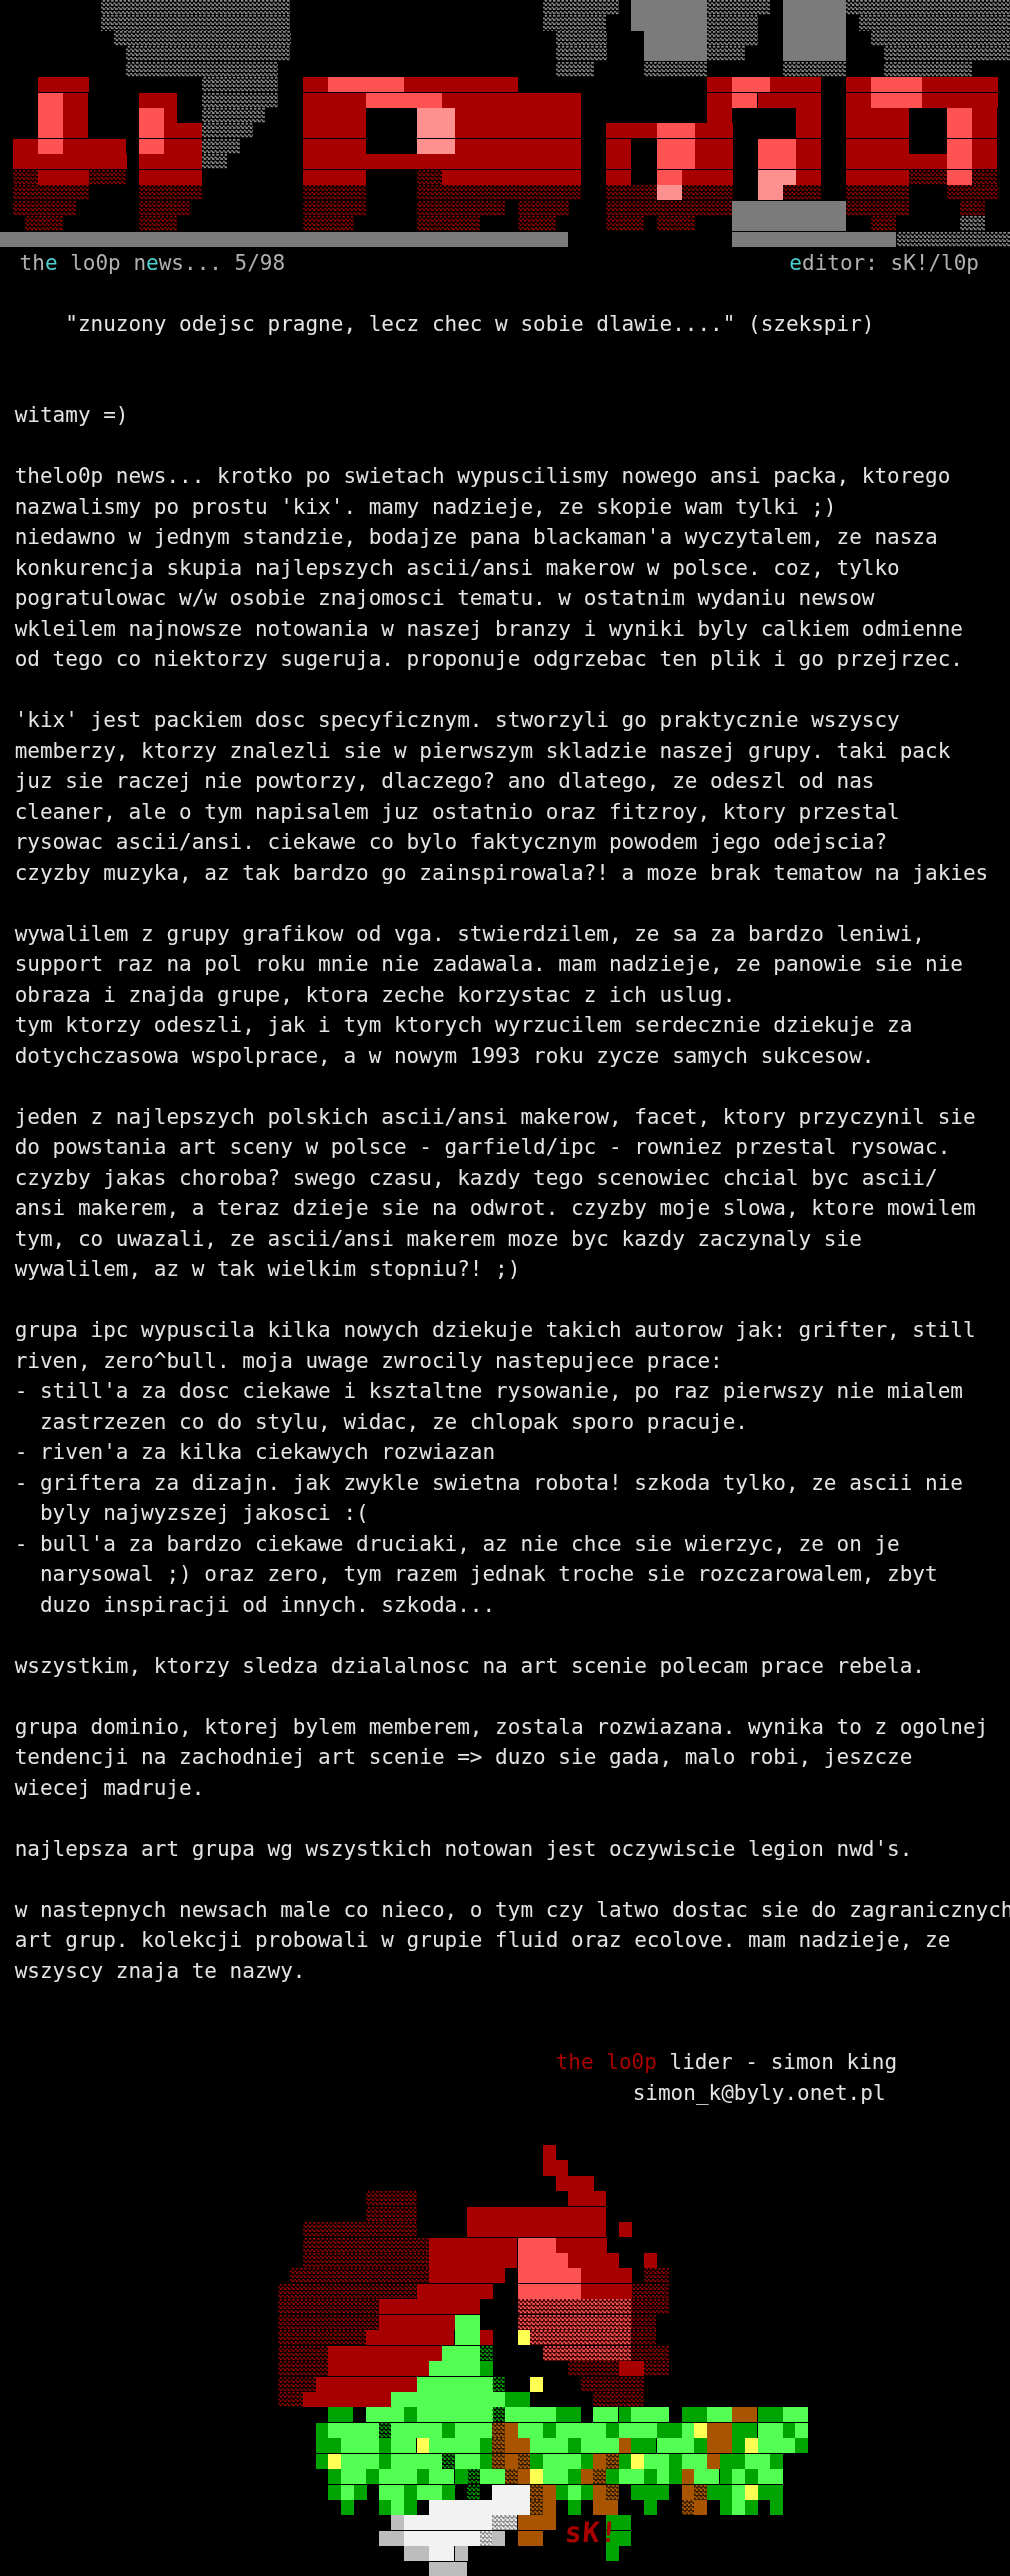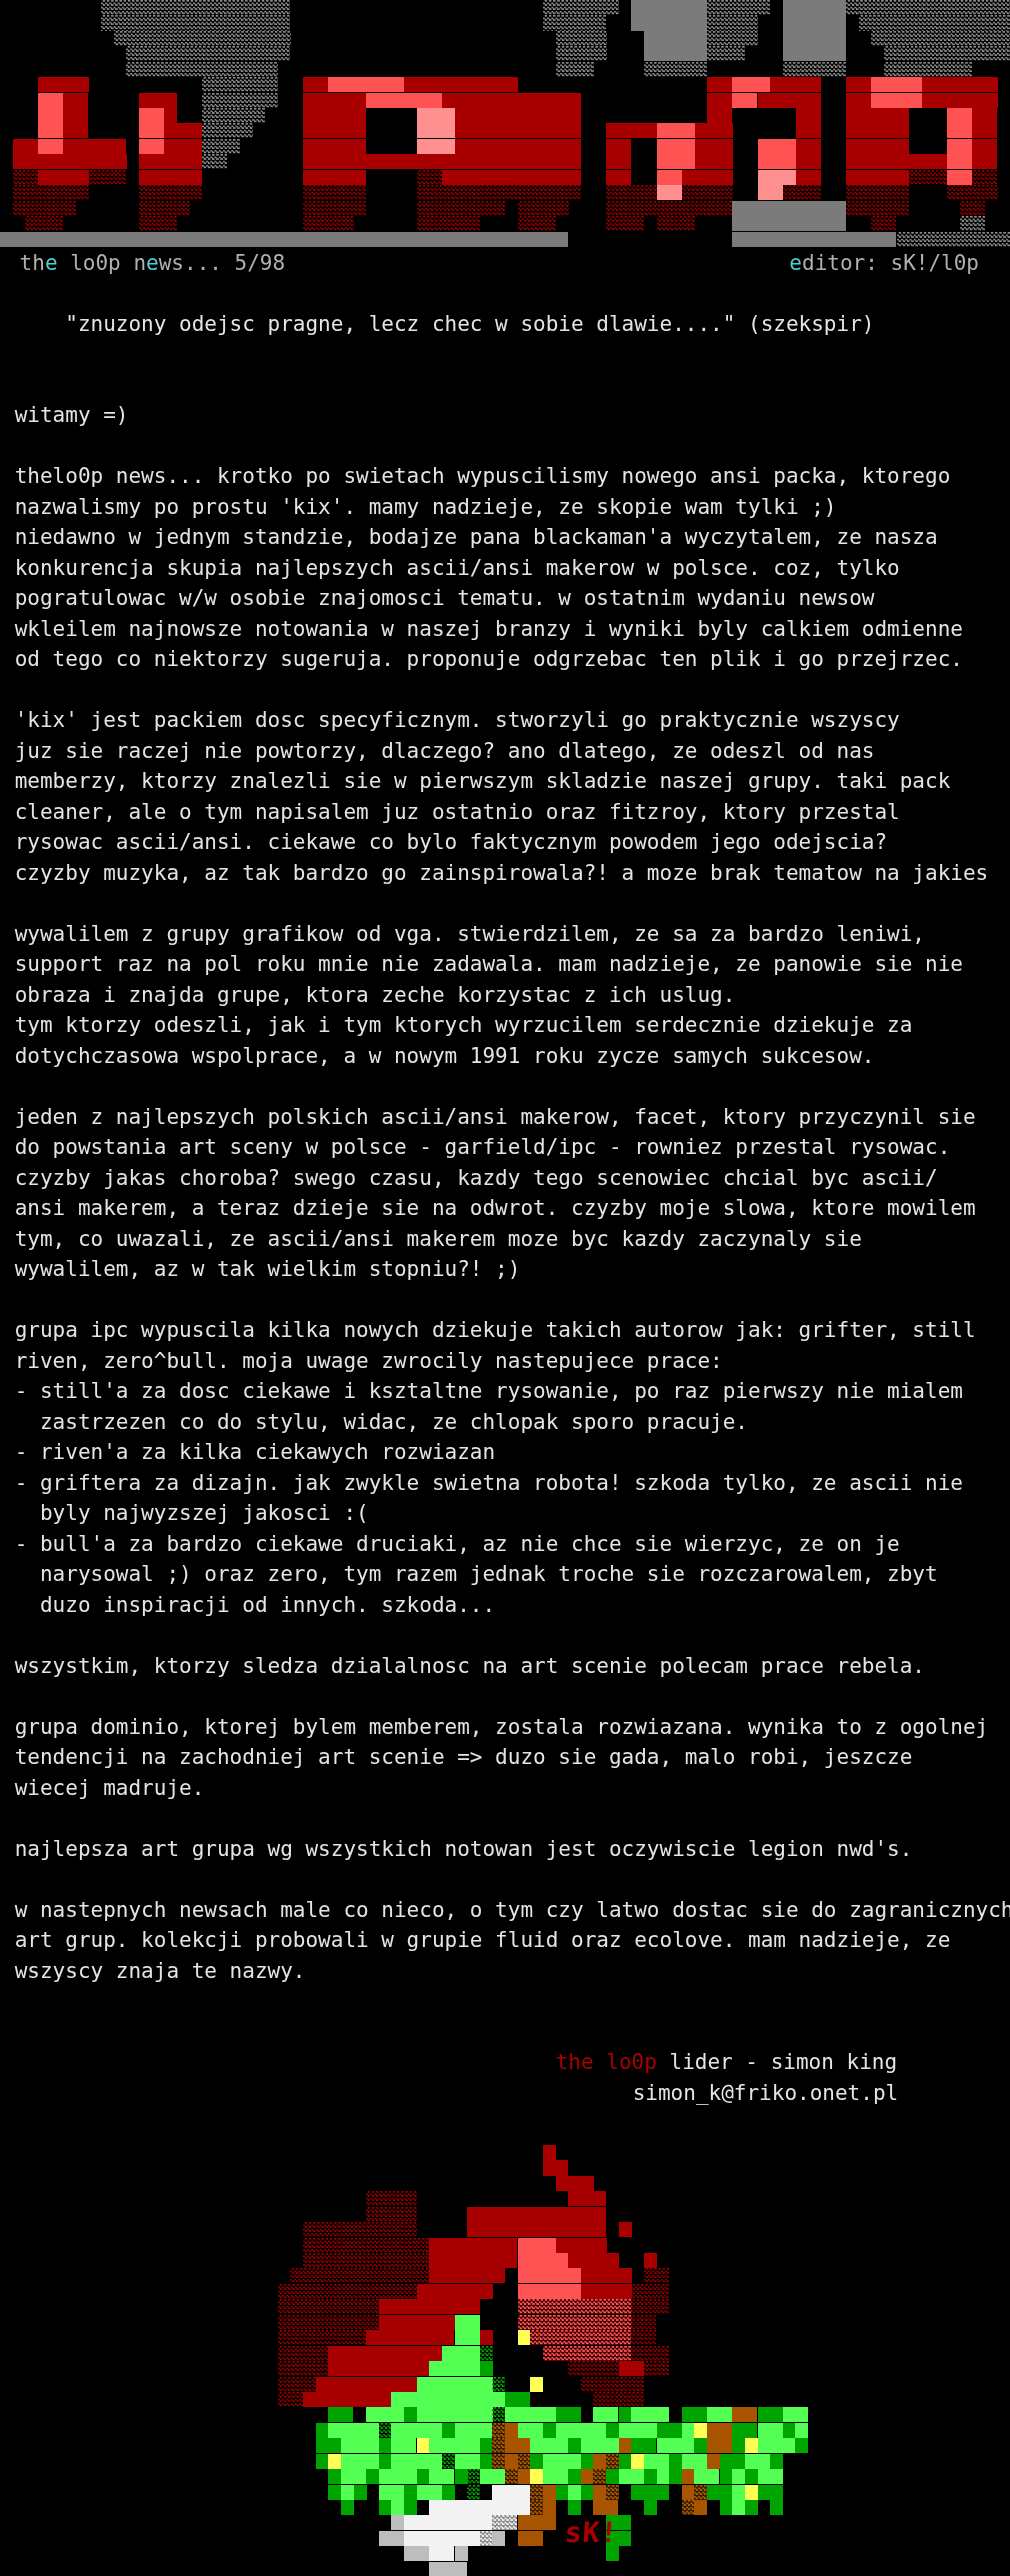--- a/index.html
+++ b/index.html
@@ -210,31 +210,31 @@
       <div class="line"></div>
       <div class="line">thelo0p news... krotko po swietach wypuscilismy nowego ansi packa, ktorego</div>
       <div class="line">nazwalismy po prostu 'kix'. mamy nadzieje, ze skopie wam tylki ;)</div>
       <div class="line">niedawno w jednym standzie, bodajze pana blackaman'a wyczytalem, ze nasza</div>
       <div class="line">konkurencja skupia najlepszych ascii/ansi makerow w polsce. coz, tylko</div>
       <div class="line">pogratulowac w/w osobie znajomosci tematu. w ostatnim wydaniu newsow</div>
       <div class="line">wkleilem najnowsze notowania w naszej branzy i wyniki byly calkiem odmienne</div>
       <div class="line">od tego co niektorzy sugeruja. proponuje odgrzebac ten plik i go przejrzec.</div>
       <div class="line"></div>
       <div class="line">'kix' jest packiem dosc specyficznym. stworzyli go praktycznie wszyscy</div>
+      <div class="line">memberzy, ktorzy znalezli sie w pierwszym skladzie naszej grupy. taki pack</div>
       <div class="line">juz sie raczej nie powtorzy, dlaczego? ano dlatego, ze odeszl od nas</div>
-      <div class="line">memberzy, ktorzy znalezli sie w pierwszym skladzie naszej grupy. taki pack</div>
       <div class="line">cleaner, ale o tym napisalem juz ostatnio oraz fitzroy, ktory przestal</div>
       <div class="line">rysowac ascii/ansi. ciekawe co bylo faktycznym powodem jego odejscia?</div>
       <div class="line">czyzby muzyka, az tak bardzo go zainspirowala?! a moze brak tematow na jakies</div>
       <div class="line"></div>
       <div class="line">wywalilem z grupy grafikow od vga. stwierdzilem, ze sa za bardzo leniwi,</div>
       <div class="line">support raz na pol roku mnie nie zadawala. mam nadzieje, ze panowie sie nie</div>
       <div class="line">obraza i znajda grupe, ktora zeche korzystac z ich uslug.</div>
       <div class="line">tym ktorzy odeszli, jak i tym ktorych wyrzucilem serdecznie dziekuje za</div>
-      <div class="line">dotychczasowa wspolprace, a w nowym 1991 roku zycze samych sukcesow.</div>
+      <div class="line">dotychczasowa wspolprace, a w nowym 1993 roku zycze samych sukcesow.</div>
       <div class="line"></div>
       <div class="line">jeden z najlepszych polskich ascii/ansi makerow, facet, ktory przyczynil sie</div>
       <div class="line">do powstania art sceny w polsce - garfield/ipc - rowniez przestal rysowac.</div>
       <div class="line">czyzby jakas choroba? swego czasu, kazdy tego scenowiec chcial byc ascii/</div>
       <div class="line">ansi makerem, a teraz dzieje sie na odwrot. czyzby moje slowa, ktore mowilem</div>
       <div class="line">tym, co uwazali, ze ascii/ansi makerem moze byc kazdy zaczynaly sie</div>
       <div class="line">wywalilem, az w tak wielkim stopniu?! ;)</div>
       <div class="line"></div>
       <div class="line">grupa ipc wypuscila kilka nowych dziekuje takich autorow jak: grifter, still</div>
       <div class="line">riven, zero^bull. moja uwage zwrocily nastepujece prace:</div>
@@ -254,21 +254,21 @@
       <div class="line">wiecej madruje.</div>
       <div class="line"></div>
       <div class="line">najlepsza art grupa wg wszystkich notowan jest oczywiscie legion nwd's.</div>
       <div class="line"></div>
       <div class="line">w nastepnych newsach male co nieco, o tym czy latwo dostac sie do zagranicznych</div>
       <div class="line">art grup. kolekcji probowali w grupie fluid oraz ecolove. mam nadzieje, ze</div>
       <div class="line">wszyscy znaja te nazwy.</div>
       <div class="line"></div>
       <div class="line"></div>
       <div class="line" style="padding-left: 541px;"><span class="red">the lo0p</span><span> lider - simon king</span></div>
-      <div class="line" style="padding-left: 618px;"><span>simon_k@friko.onet.pl</span></div>
+      <div class="line" style="padding-left: 618px;"><span>simon_k@byly.onet.pl</span></div>
     </div>
   <div class="art" id="footer-art" style="left: 202px; top: 2145px; width: 606px; height: 432px;">
       <span class="cell c-r" style="left: 341px; top: 0px; width: 12.6px; height: 15.4px;"></span>
       <span class="cell c-r" style="left: 341px; top: 15.4px; width: 25px; height: 15.4px;"></span>
       <span class="cell c-r" style="left: 354px; top: 31px; width: 38px; height: 15.4px;"></span>
       <span class="cell c-d" style="left: 164px; top: 46px; width: 51px; height: 15.4px;"></span>
       <span class="cell c-r" style="left: 366px; top: 46px; width: 38px; height: 15.4px;"></span>
       <span class="cell c-d" style="left: 164px; top: 62px; width: 51px; height: 15.4px;"></span>
       <span class="cell c-r" style="left: 265px; top: 62px; width: 139px; height: 15.4px;"></span>
       <span class="cell c-d" style="left: 101px; top: 77px; width: 114px; height: 15.4px;"></span>

